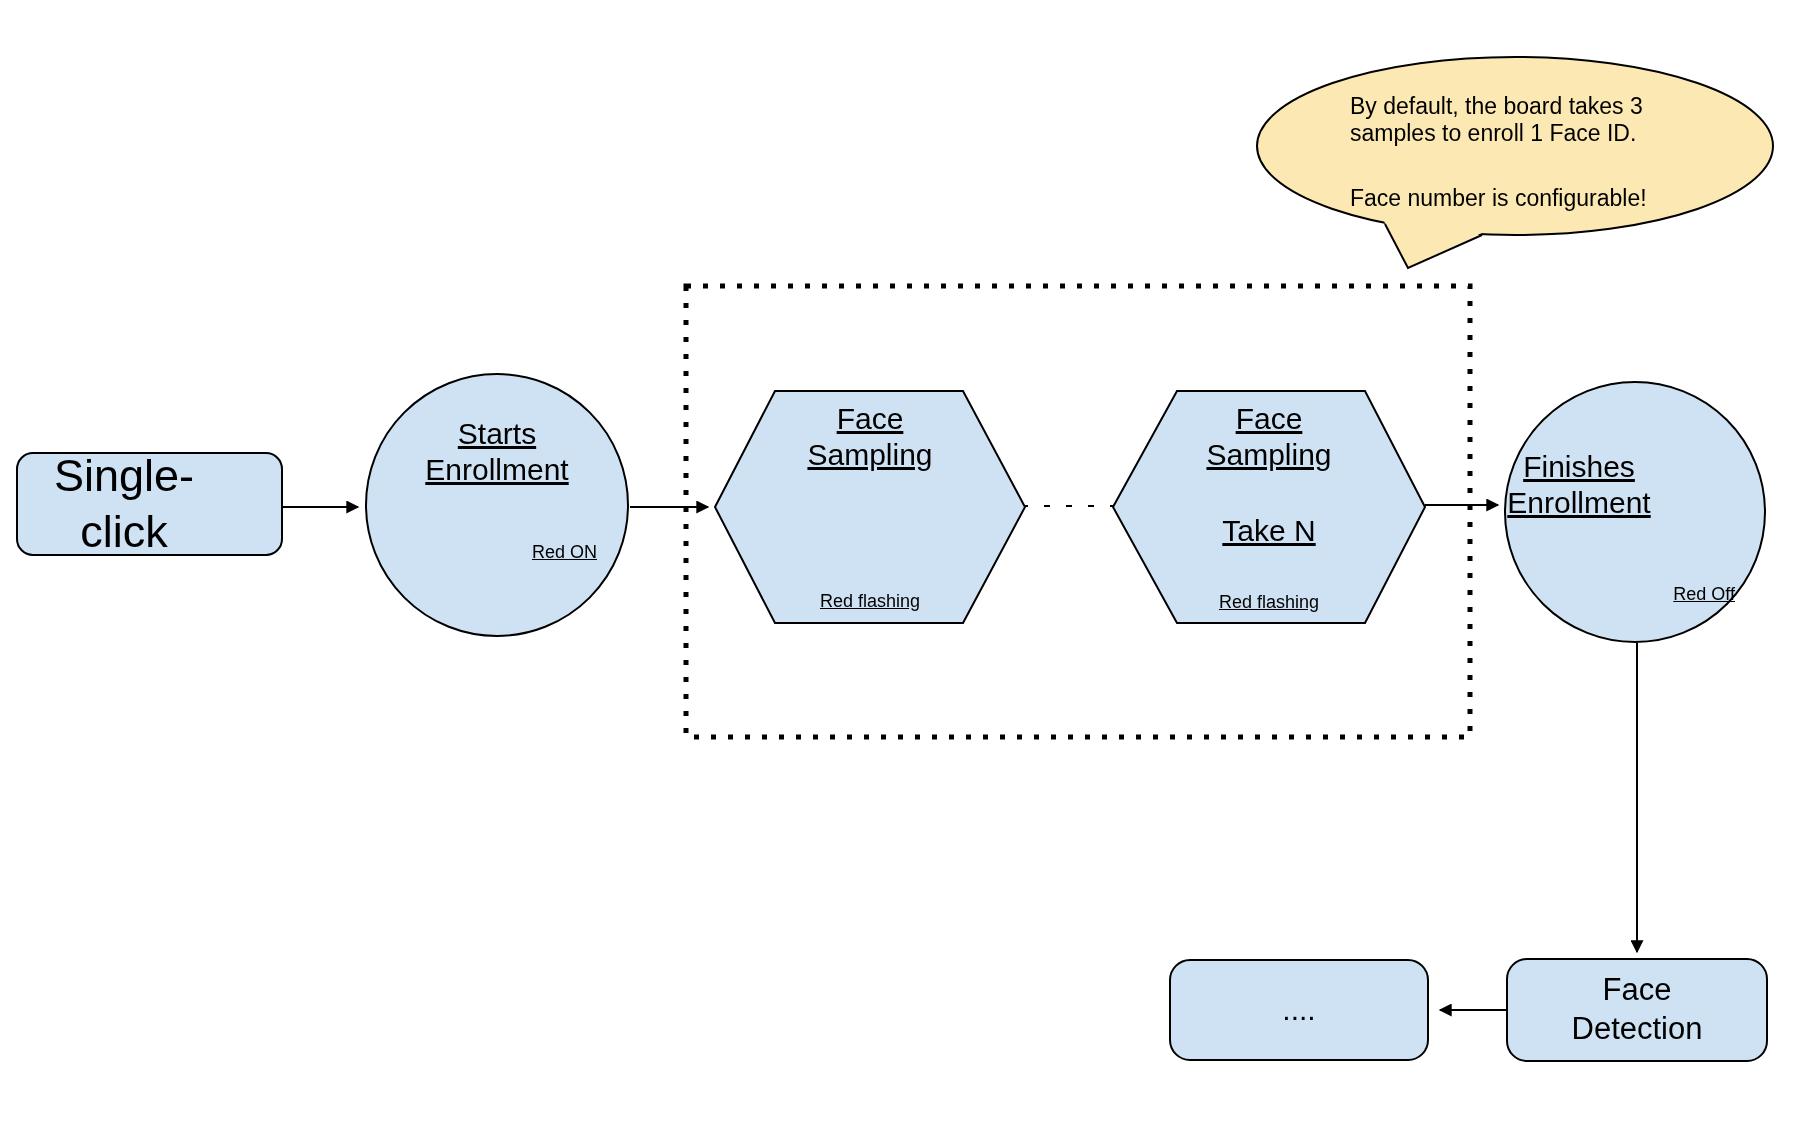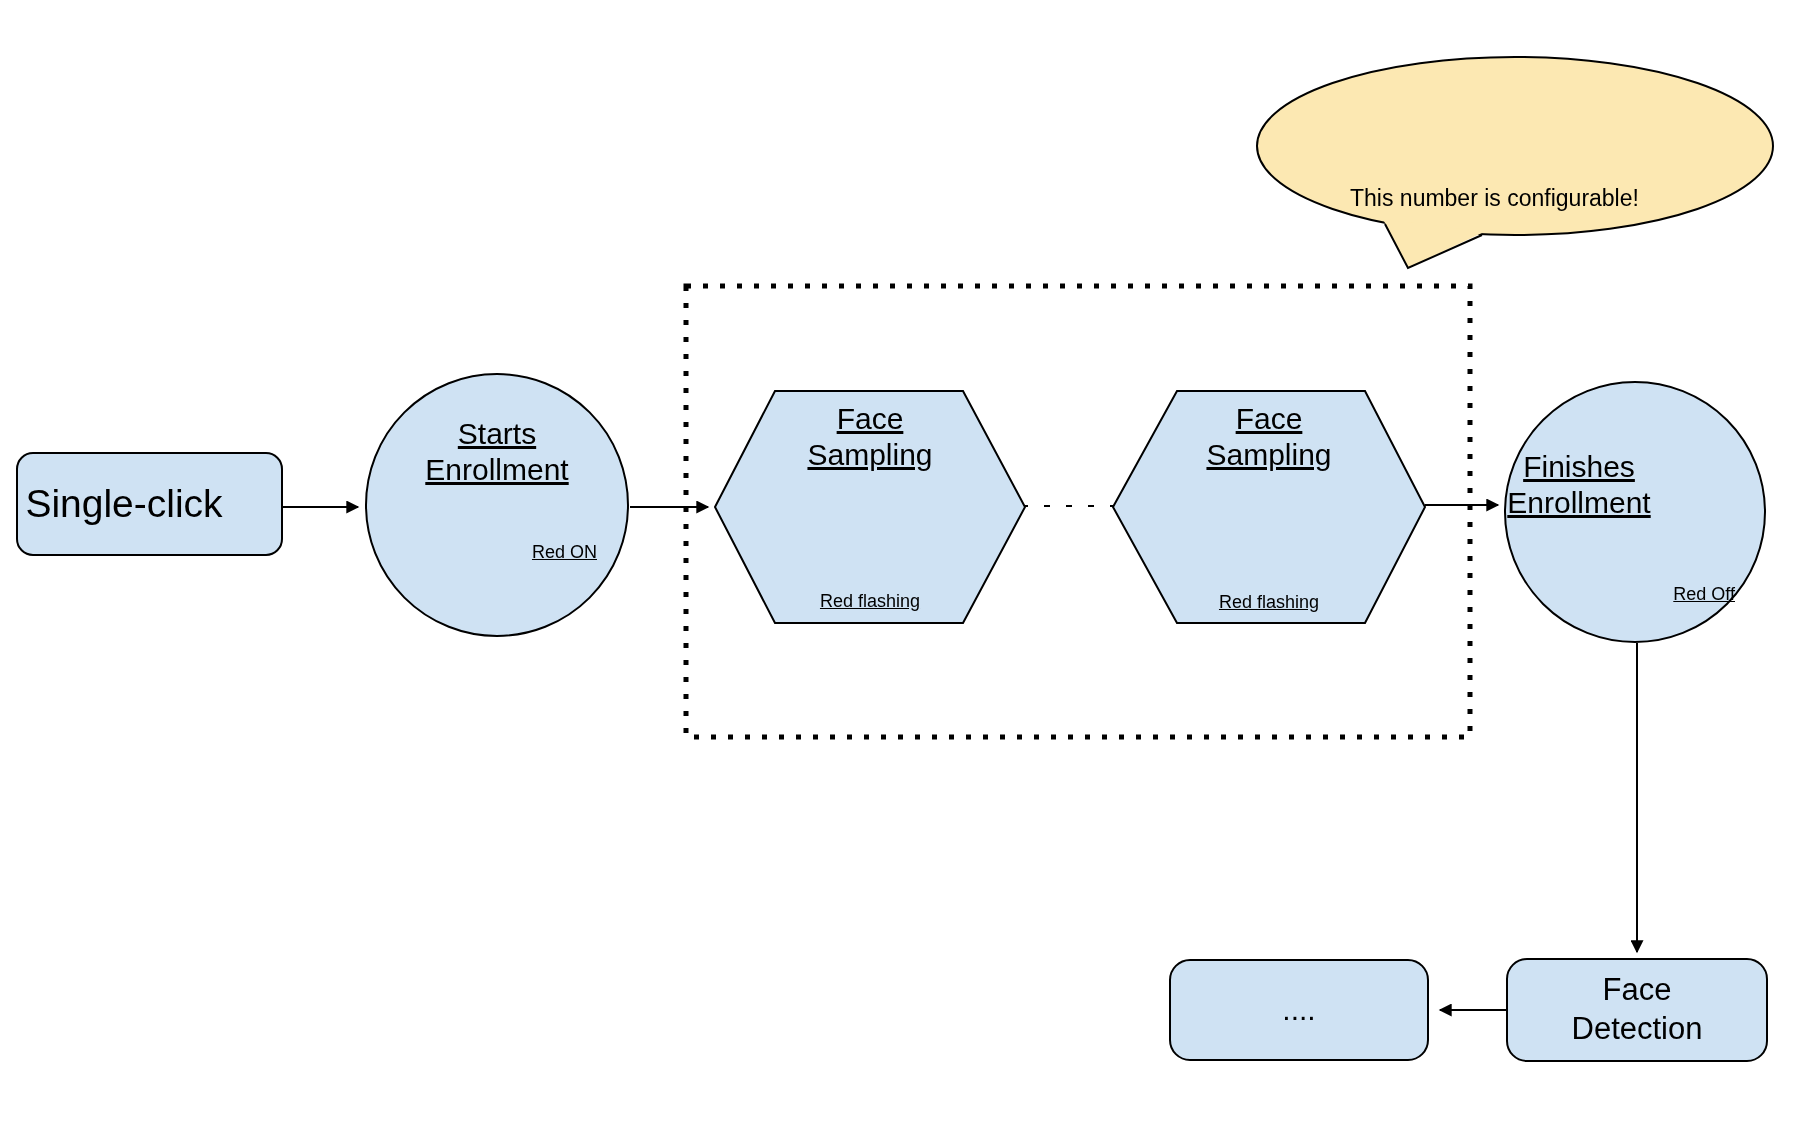--- a/index.html
+++ b/index.html
@@ -79,38 +79,41 @@
 
     <rect class="shape" x="1170" y="960" width="258" height="100" rx="20" ry="20"></rect>
 
     <g>
       <ellipse cx="1515" cy="146" rx="258" ry="89" fill="var(--bubble-fill)" stroke="var(--node-stroke)" stroke-width="2"></ellipse>
       <polygon points="1383,219 1408,268 1484,232" fill="var(--bubble-fill)" stroke="none"></polygon>
       <polyline points="1385,224 1408,268 1482,235" fill="none" stroke="var(--node-stroke)" stroke-width="2"></polyline>
     </g>
   </svg>
 
-  <div class="box-label" style="left:17px;top:453px;width:214px;height:102px;font-size:39px;">Single-click</div>
+  <div class="box-label" style="left:17px;top:453px;width:214px;height:102px;font-size:45px;">Single-click</div>
 
   <div class="lbl node-title" style="left:347px;top:416px;width:300px;">Starts
 Enrollment</div>
   <div class="lbl node-status" style="left:397px;top:542px;width:200px;text-align:right;">Red ON</div>
 
   <div class="lbl node-title" style="left:720px;top:401px;width:300px;">Face
 Sampling</div>
   <div class="lbl node-status" style="left:770px;top:591px;width:200px;">Red flashing</div>
 
   <div class="lbl node-title" style="left:1119px;top:401px;width:300px;">Face
 Sampling</div>
+  <div class="lbl node-sub" style="left:1119px;top:513px;width:300px;">Take N</div>
   <div class="lbl node-status" style="left:1169px;top:592px;width:200px;">Red flashing</div>
 
   <div class="lbl node-title" style="left:1429px;top:449px;width:300px;">Finishes
 Enrollment</div>
   <div class="lbl node-status" style="left:1535px;top:584px;width:200px;text-align:right;">Red Off</div>
 
   <div class="box-label" style="left:1507px;top:959px;width:260px;height:102px;font-size:31px;">Face
 Detection</div>
 
   <div class="box-label" style="left:1170px;top:960px;width:258px;height:100px;font-size:30px;">....</div>
 
-  <div class="bubble-text" style="left:1350px;top:185px;width:340px;">This number is configurable!</div>
+  <div class="bubble-text" style="left:1350px;top:93px;width:340px;">By default, the board takes 3
+samples to enroll 1 Face ID.</div>
+  <div class="bubble-text" style="left:1350px;top:185px;width:340px;">Face number is configurable!</div>
 
 </div>
 
 </body></html>

